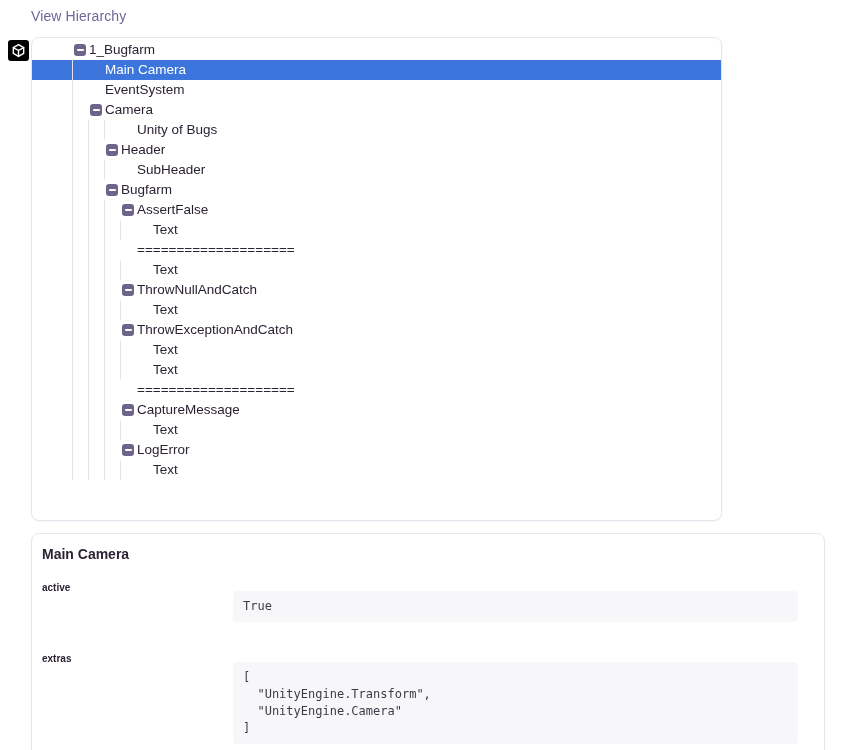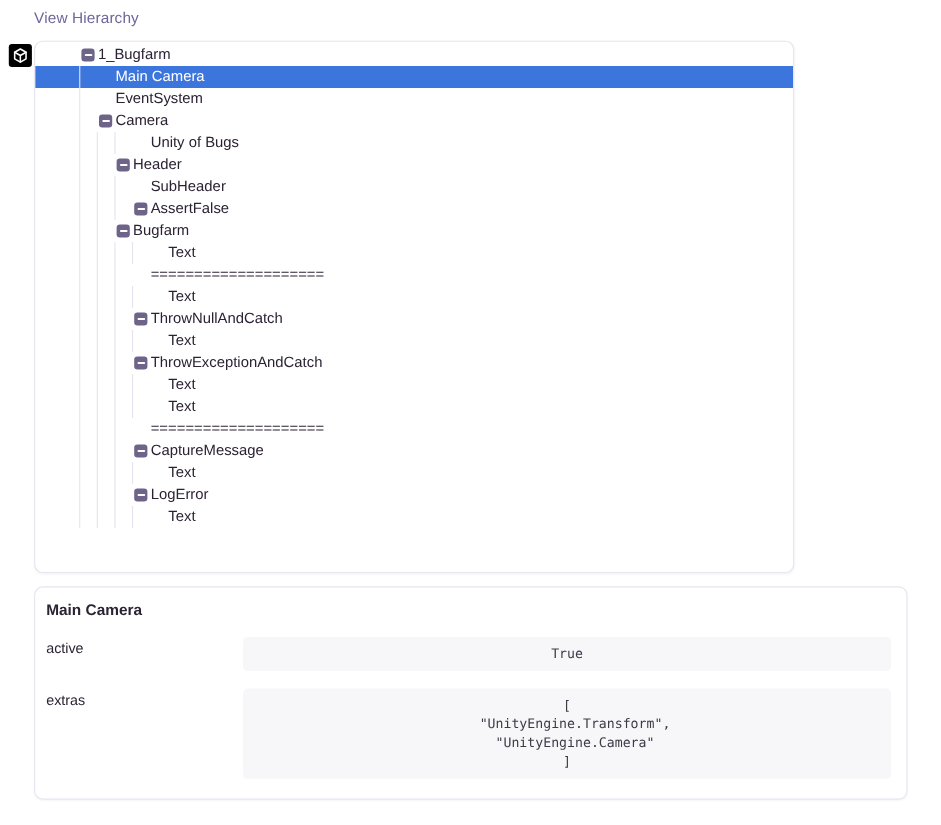--- a/index.html
+++ b/index.html
@@ -67,29 +67,29 @@
   }
   .details-title{
     font-size:14px;font-weight:700;color:var(--text-dark);
     margin:2px 0 13px 0;
   }
   .prop-row{
     display:grid;grid-template-columns:175px 1fr;
     margin-bottom:8px;align-items:start;
   }
   .prop-label{
-    font-size:13px;font-weight:400;color:var(--text-dark);
+    font-size:10px;font-weight:700;color:var(--text-dark);
     padding-top:7px;
   }
   .prop-value{
-    margin:4px;background:var(--value-bg);border-radius:4px;
+    margin:16px;background:var(--value-bg);border-radius:4px;
     padding:7px 10px;
     font-family:"DejaVu Sans Mono",monospace;
     font-size:12px;line-height:17px;color:var(--mono-text);
-    white-space:pre;overflow:hidden;text-align:center;
+    white-space:pre;overflow:hidden;
   }
 </style>
 </head>
 <body>
 
 <h2 class="page-title">View Hierarchy</h2>
 
 <div class="unity-badge">
   <svg width="17" height="17" viewBox="0 0 24 24" aria-hidden="true">
     <g fill="none" stroke="#fff" stroke-width="2" stroke-linejoin="round" stroke-linecap="round">
@@ -135,29 +135,29 @@
     <div class="tree-row">
       <span class="guide"></span>
       <span class="guide"></span>
       <span class="guide"></span>
       <span class="spacer"></span>
       <span class="tree-label">SubHeader</span>
     </div>
     <div class="tree-row">
       <span class="guide"></span>
       <span class="guide"></span>
+      <span class="expander"></span>
+      <span class="tree-label">Bugfarm</span>
+    </div>
+    <div class="tree-row">
+      <span class="guide"></span>
+      <span class="guide"></span>
       <span class="guide"></span>
       <span class="expander"></span>
       <span class="tree-label">AssertFalse</span>
-    </div>
-    <div class="tree-row">
-      <span class="guide"></span>
-      <span class="guide"></span>
-      <span class="expander"></span>
-      <span class="tree-label">Bugfarm</span>
     </div>
     <div class="tree-row">
       <span class="guide"></span>
       <span class="guide"></span>
       <span class="guide"></span>
       <span class="guide"></span>
       <span class="spacer"></span>
       <span class="tree-label">Text</span>
     </div>
     <div class="tree-row">

